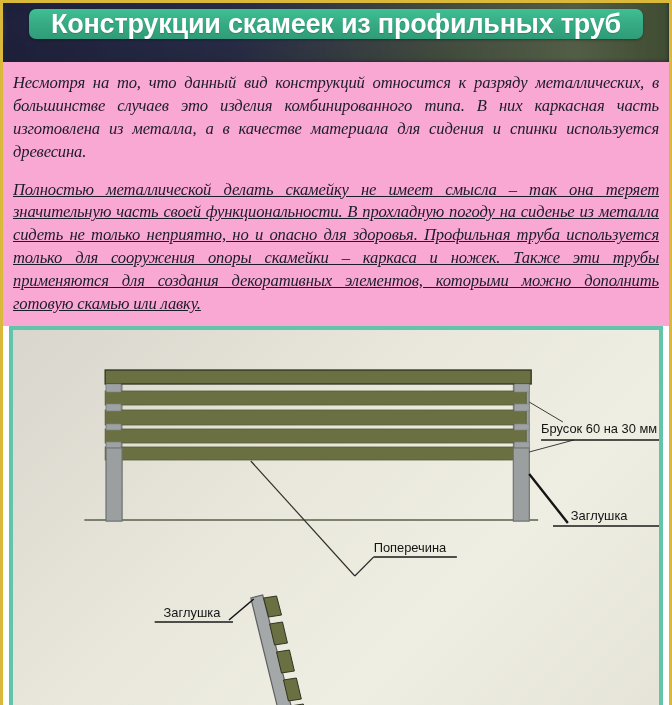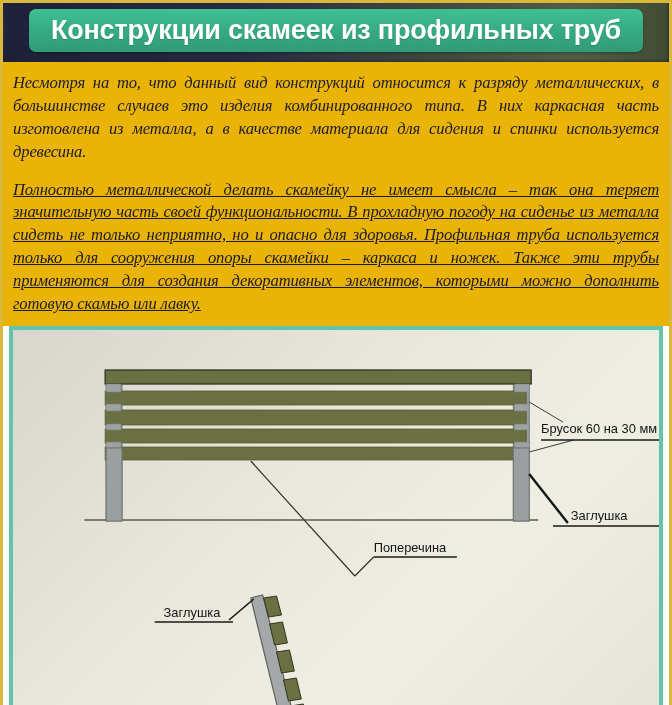--- a/index.html
+++ b/index.html
@@ -26,40 +26,40 @@
   }
   .header:after{
     content:"";position:absolute;inset:0;
     background:linear-gradient(90deg,rgba(30,32,58,.95) 0%,rgba(40,45,70,.75) 35%,rgba(95,110,70,.55) 66%,rgba(120,135,85,.6) 86%,rgba(70,85,50,.85) 100%);
     filter:blur(2px);
   }
   .header-top-line{
     position:absolute;left:0;right:0;top:0;height:3px;background:#d9b83a;z-index:4;
   }
   .banner{
-    position:absolute;left:26px;top:9px;right:26px;height:43px;
+    position:absolute;left:26px;top:9px;right:26px;height:30px;
     background:linear-gradient(180deg,#3fc093 0%,#37ab84 48%,#2f9c77 100%);
     border-radius:7px;
     box-shadow:0 1px 3px rgba(0,0,0,.35);
     display:flex;align-items:center;justify-content:center;
     z-index:3;
   }
   .banner-title{
     color:#ffffff;
     font-size:27px;
     font-weight:bold;
     letter-spacing:-0.2px;
     white-space:nowrap;
     text-shadow:0 1px 1px rgba(0,0,0,.18);
   }
 
   
   .text-area{
     padding:10px 10px 4px 10px;
-    background:#eab308;
+    background:#f9a8d4;
   }
   .para{
     font-family:"Liberation Serif", serif;
     font-style:italic;
     font-size:16.6px;
     line-height:1.38;
     color:#1b1b2b;
     text-align:justify;
     margin:0 0 15px 0;
     letter-spacing:-0.15px;

